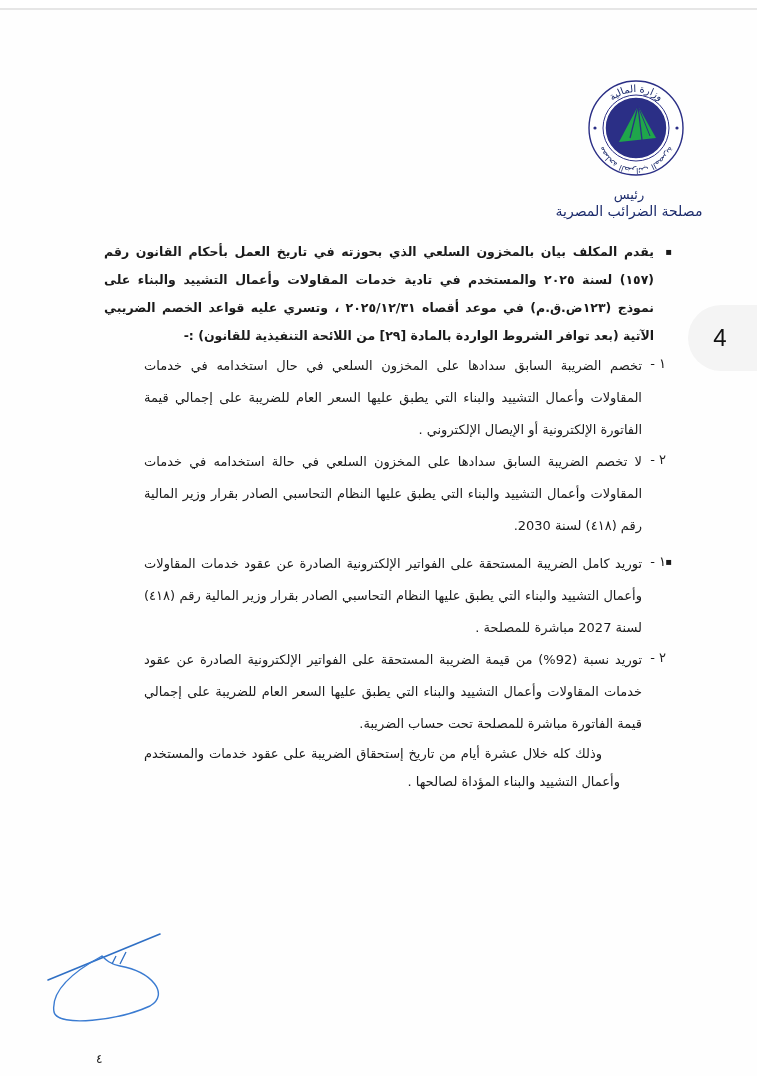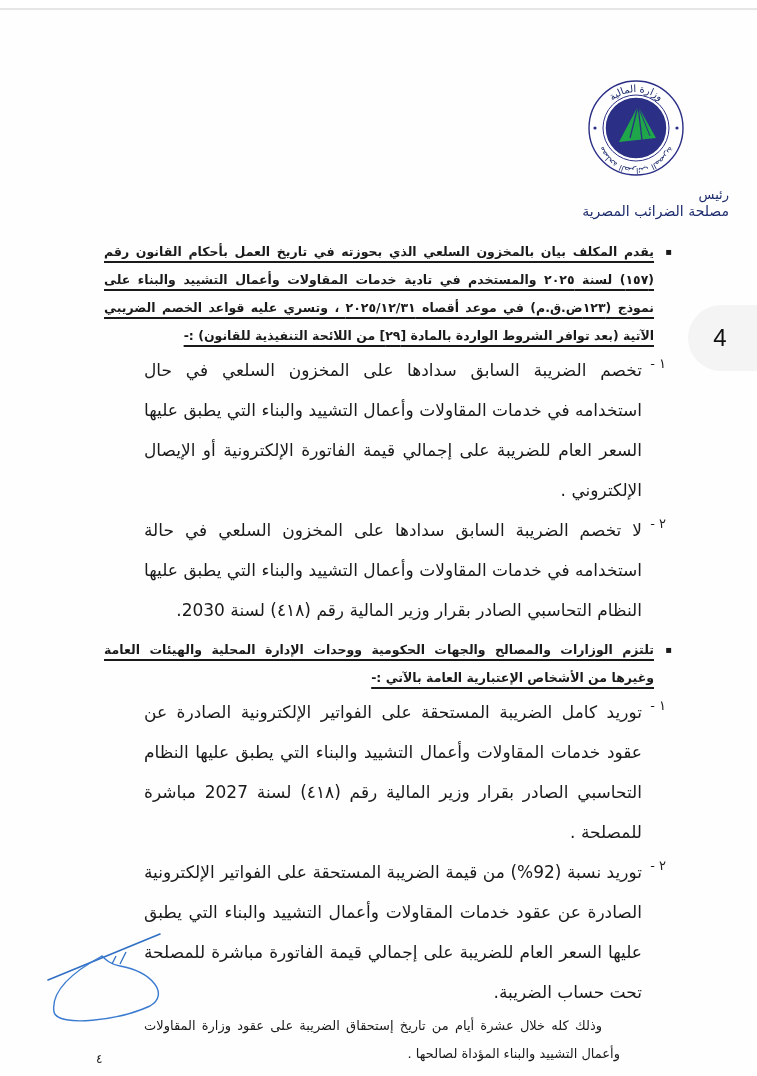--- a/index.html
+++ b/index.html
@@ -17,21 +17,21 @@
     position: absolute; left: 0; top: 10px; width: 757px; height: 1066px;
     background: #fefefe;
   }
   
   .logo {
     position: absolute; left: 586px; top: 68px; width: 100px; height: 100px;
   }
   .logo svg { width: 100px; height: 100px; display: block; }
   .header-title {
     position: absolute; right: 28px; top: 176px; width: 200px;
-    direction: rtl; color: #1b2a6b;
+    direction: rtl; text-align: center; color: #1b2a6b;
     font-size: 13px; line-height: 17px;
   }
   .header-title .sub { font-size: 14px; }
   
   .badge {
     position: absolute; left: 688px; top: 295px; width: 80px; height: 66px;
     background: #f4f4f4; border-radius: 33px 0 0 33px;
     display: flex; align-items: center; justify-content: center;
   }
   .badge span {
@@ -44,35 +44,35 @@
     direction: rtl; text-align: justify;
   }
   .para {
     font-size: 13px; line-height: 28px; text-align-last: right; margin: 0;
   }
   .bold-para {
     font-weight: bold; font-size: 12.5px; position: relative;
     padding-right: 14px;
   }
   .bold-para .u {
-    text-decoration: underline; text-decoration-thickness: 1.5px;
+    text-decoration-thickness: 1.5px;
     text-underline-offset: 5px;
   }
   .bullet {
     position: absolute; right: -4px; top: 0; font-size: 10px; line-height: 28px;
   }
   .item {
     display: flex; flex-direction: row; direction: rtl; margin: 0;
   }
   .item .num {
     width: 24px; flex: none; font-size: 13px; line-height: 28px; text-align: right;
     padding-right: 2px;
   }
   .item .txt {
-    flex: 1; font-size: 17px; line-height: 40px; text-align: justify;
+    flex: 1; font-size: 13px; line-height: 32px; text-align: justify;
     text-align-last: right; padding-left: 40px;
   }
   .gap { height: 6px; }
   .indent { padding-right: 48px; padding-left: 40px; }
   .indent .first { display: inline; padding-right: 18px; }
   .signature {
     position: absolute; left: 40px; top: 918px; width: 140px; height: 100px;
   }
   .footer-num {
     position: absolute; left: 96px; top: 1042px; font-size: 12px; color: #222;
@@ -131,32 +131,31 @@
     </div>
     <div class="item">
       <span class="num">٢ -</span>
       <span class="txt">لا تخصم الضريبة السابق سدادها على المخزون السلعي في حالة استخدامه في خدمات المقاولات وأعمال التشييد والبناء التي يطبق عليها النظام التحاسبي الصادر بقرار وزير المالية رقم (٤١٨) لسنة 2030.</span>
     </div>
 
     <div class="gap"></div>
 
     <div class="para bold-para">
       <span class="bullet">▪</span>
-      <span class="u">تلتزم الوزارات والمصالح والجهات الحكومية ووحدات الإدارة المحلية والهيئات العامة وغيرها من الأشخاص الإعتبارية العامة بالآتي :-</span>
     </div>
     <div class="item">
       <span class="num">١ -</span>
       <span class="txt">توريد كامل الضريبة المستحقة على الفواتير الإلكترونية الصادرة عن عقود خدمات المقاولات وأعمال التشييد والبناء التي يطبق عليها النظام التحاسبي الصادر بقرار وزير المالية رقم (٤١٨) لسنة 2027 مباشرة للمصلحة .</span>
     </div>
     <div class="item">
       <span class="num">٢ -</span>
       <span class="txt">توريد نسبة (92%) من قيمة الضريبة المستحقة على الفواتير الإلكترونية الصادرة عن عقود خدمات المقاولات وأعمال التشييد والبناء التي يطبق عليها السعر العام للضريبة على إجمالي قيمة الفاتورة مباشرة للمصلحة تحت حساب الضريبة.</span>
     </div>
     <p class="para indent">
-      <span class="first">وذلك كله خلال عشرة أيام من تاريخ إستحقاق الضريبة على عقود وزارة المقاولات وأعمال التشييد والبناء المؤداة لصالحها .</span>
+      <span class="first">وذلك كله خلال عشرة أيام من تاريخ إستحقاق الضريبة على عقود خدمات والمستخدم وأعمال التشييد والبناء المؤداة لصالحها .</span>
     </p>
   </div>
 
   <div class="signature">
     <svg viewBox="0 0 140 100" width="140" height="100">
       <path d="M 8 52 L 120 6" stroke="#2f6fc4" stroke-width="1.6" fill="none" stroke-linecap="round"></path>
       <path d="M 62 28 C 40 40, 10 60, 14 84 C 18 100, 80 92, 110 78 C 130 66, 112 44, 80 38 C 70 36, 66 32, 62 28" stroke="#3a7bd1" stroke-width="1.4" fill="none" stroke-linecap="round"></path>
       <path d="M 72 36 L 76 28 M 80 36 L 86 24" stroke="#2f6fc4" stroke-width="1.3" fill="none"></path>
     </svg>
   </div>

